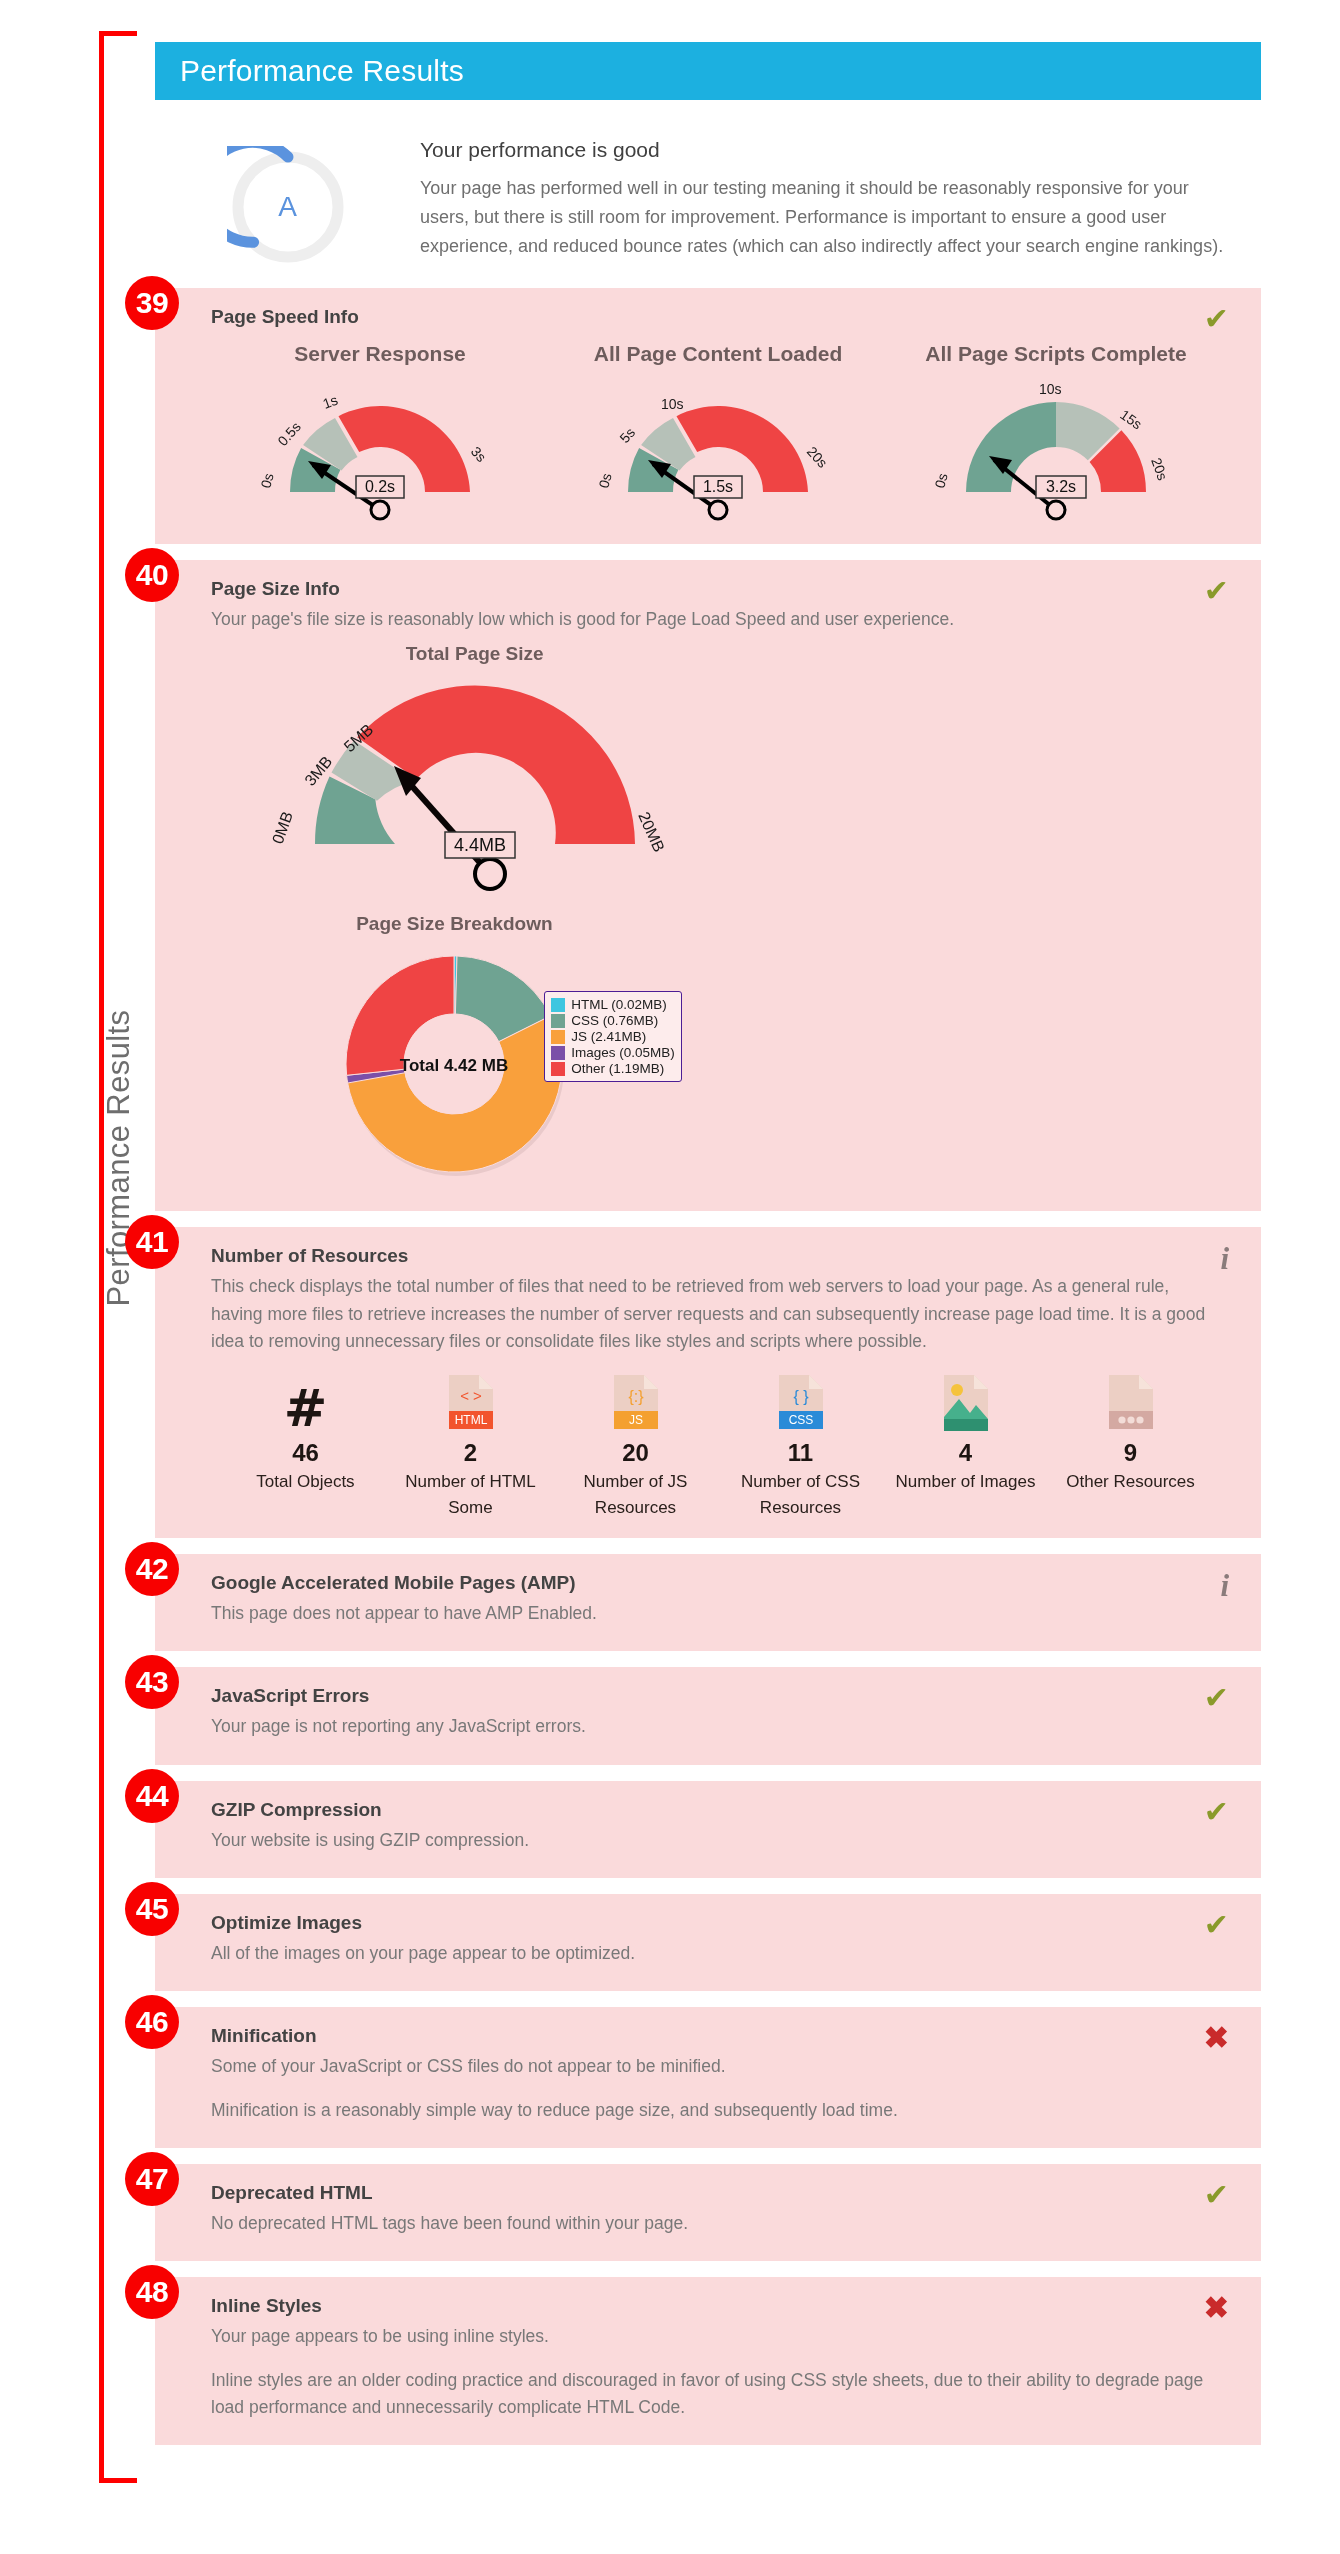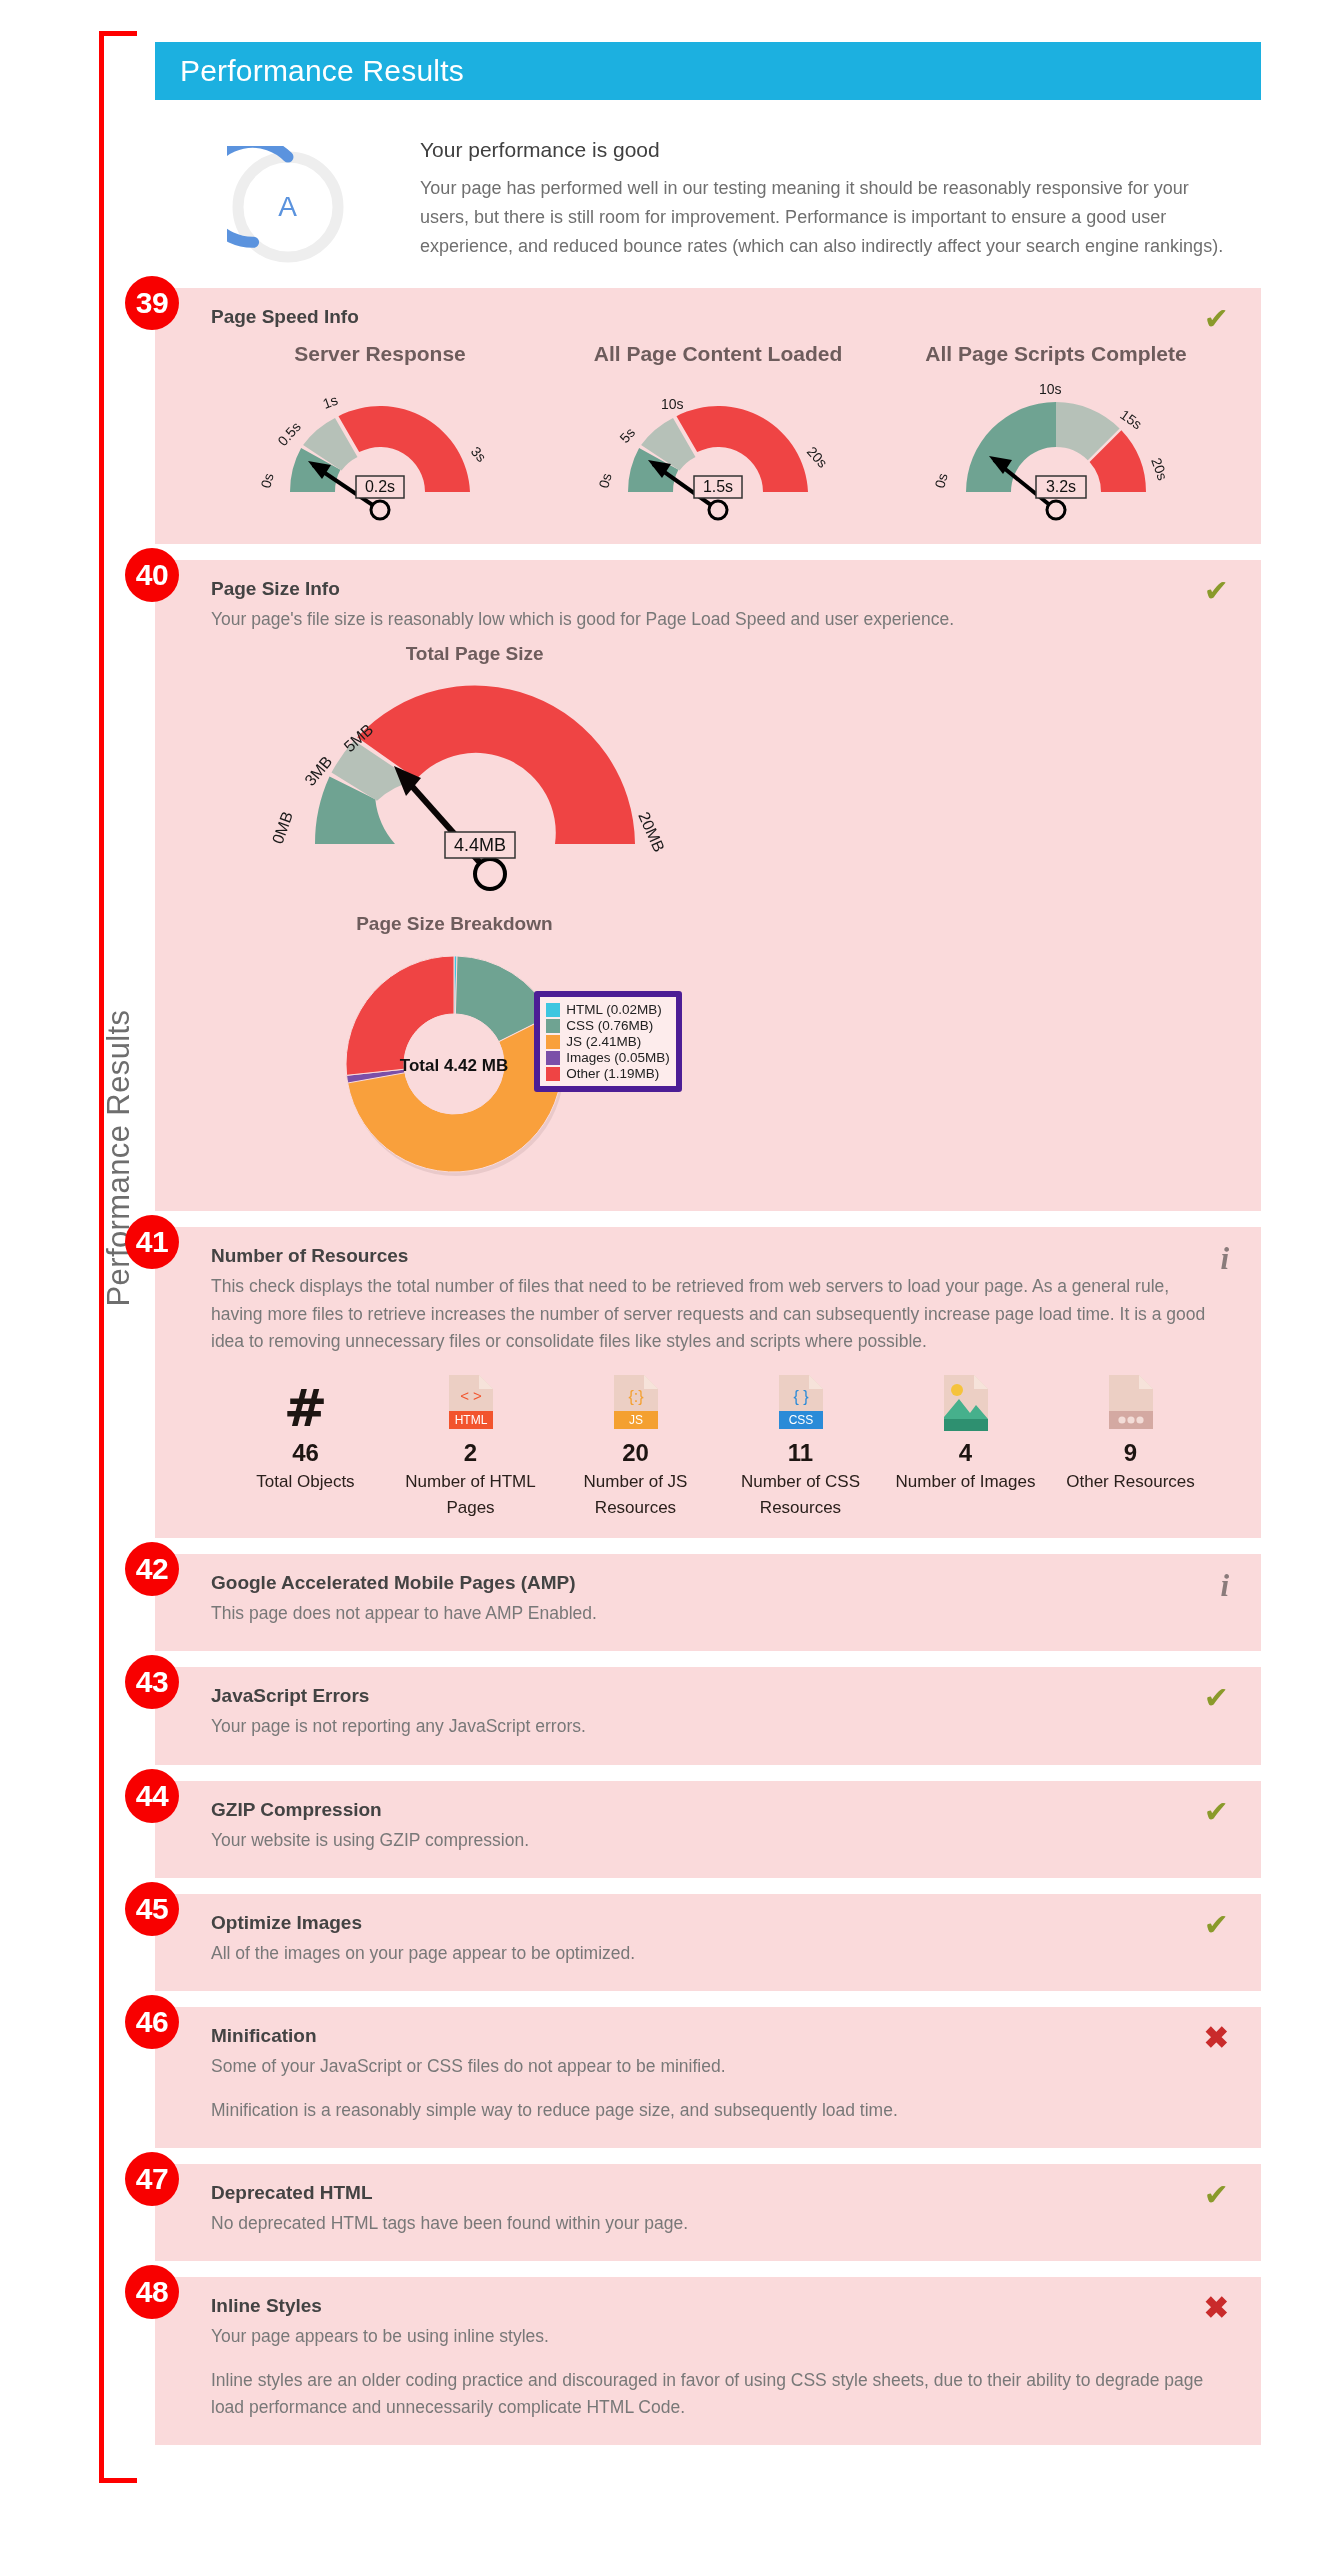--- a/index.html
+++ b/index.html
@@ -108,21 +108,21 @@
   
   .size-row{display:flex;margin-top:10px;align-items:flex-start;flex-direction:column;}
   .size-left{width:52%;text-align:center;}
   .size-right{width:48%;text-align:center;position:relative;}
   .size-left .gtitle,.size-right .gtitle{
     font-size:19px;font-weight:bold;color:#6d5c5c;margin-bottom:4px;
   }
   
   .legend{
     position:absolute;right:16px;top:78px;
-    background:#fdecec;border:6px solid #4c1d95;border-radius:3px;
+    background:#fdecec;border:1px solid #4c1d95;border-radius:3px;
     padding:4px 6px;text-align:left;
   }
   .legend-item{display:flex;align-items:center;margin:1px 0;}
   .legend-swatch{width:14px;height:14px;margin-right:6px;flex:0 0 auto;}
   .legend-label{font-size:13.5px;color:#222;white-space:nowrap;}
   
   .res-row{display:flex;margin-top:18px;padding:0 12px;}
   .res-cell{flex:1;text-align:center;}
   .res-icon{height:58px;display:flex;align-items:flex-end;justify-content:center;margin-bottom:8px;}
   .res-num{font-size:24px;font-weight:bold;color:#1d1512;margin-bottom:2px;}
@@ -329,21 +329,21 @@
         <div class="res-icon">
           <svg width="48" height="58" viewBox="0 0 48 58">
             <path d="M2 2 h30 l14 14 v40 H2 Z" fill="#eccfc4"></path>
             <path d="M32 2 l14 14 h-14 Z" fill="#f6e3da"></path>
             <text x="24" y="28" text-anchor="middle" font-size="15" fill="#f2542d" font-family="Liberation Sans, sans-serif">&lt; &gt;</text>
             <rect x="2" y="38" width="44" height="18" fill="#f2542d"></rect>
             <text x="24" y="51" text-anchor="middle" font-size="12" fill="#fff" font-family="Liberation Sans, sans-serif">HTML</text>
           </svg>
         </div>
         <div class="res-num">2</div>
-        <div class="res-label">Number of HTML Pages</div>
+        <div class="res-label">Number of HTML Some</div>
       </div>
 
       <div class="res-cell">
         <div class="res-icon">
           <svg width="48" height="58" viewBox="0 0 48 58">
             <path d="M2 2 h30 l14 14 v40 H2 Z" fill="#eccfc4"></path>
             <path d="M32 2 l14 14 h-14 Z" fill="#f6e3da"></path>
             <text x="24" y="29" text-anchor="middle" font-size="16" fill="#f4a030" font-family="Liberation Sans, sans-serif">{:}</text>
             <rect x="2" y="38" width="44" height="18" fill="#f4a030"></rect>
             <text x="24" y="51" text-anchor="middle" font-size="12" fill="#fff" font-family="Liberation Sans, sans-serif">JS</text>

